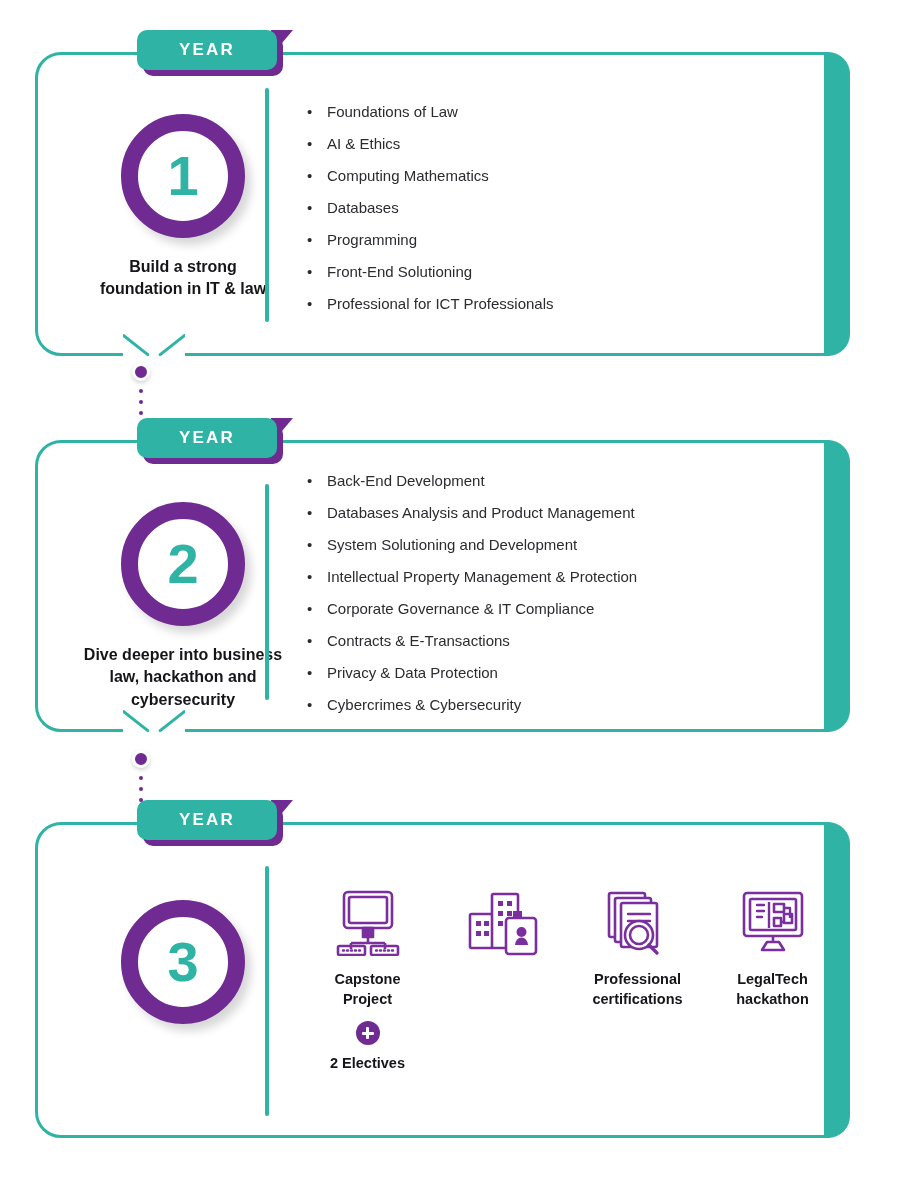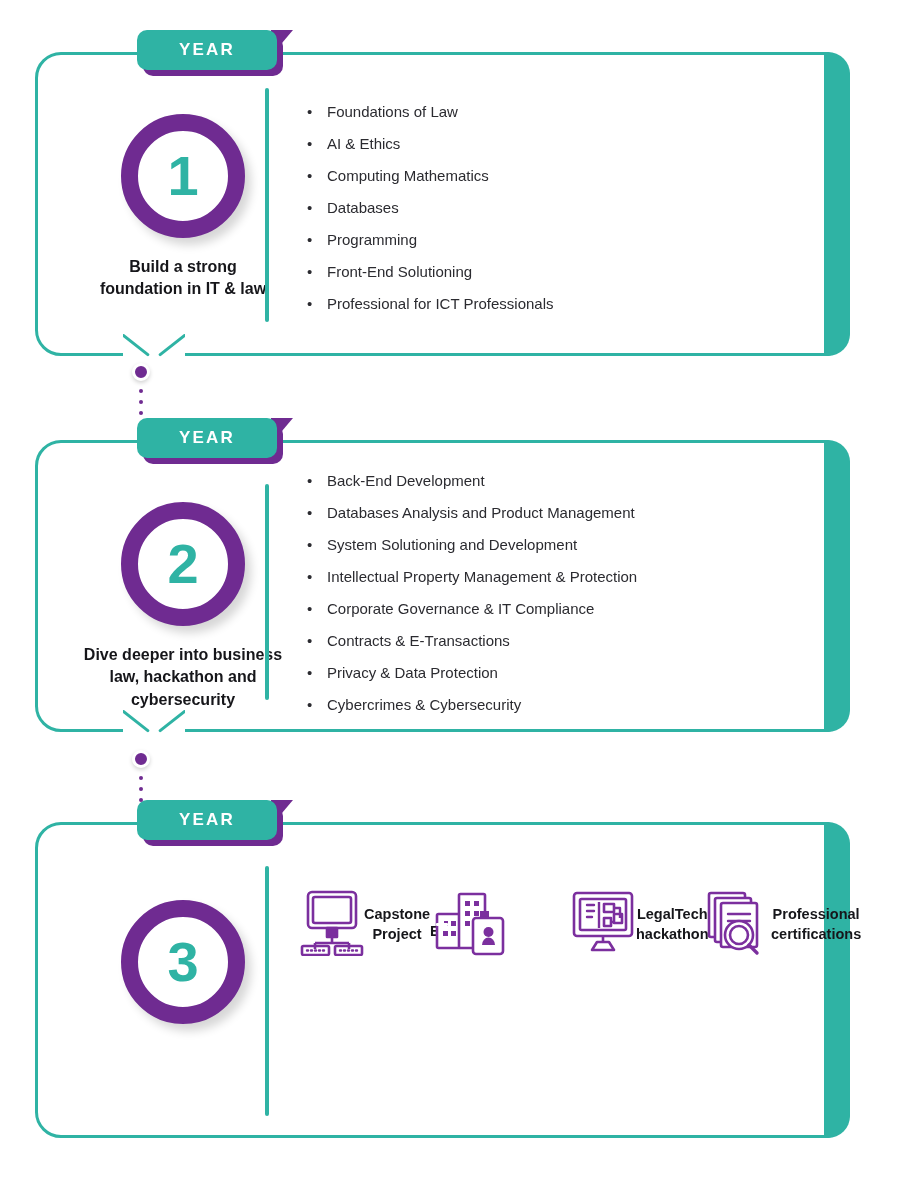--- a/index.html
+++ b/index.html
@@ -121,21 +121,21 @@
   }
   .course-list li .bullet {
     position: absolute; left: 4px; top: 0; color: #2b2b30; font-size: 15px;
   }
 
   
   .highlights {
     position: absolute; display: flex; align-items: flex-start;
   }
   .hl {
-    width: 135px; display: flex; align-items: center;
+    width: 135px; display: flex; flex-direction: column; align-items: center;
     text-align: center;
   }
   .hl .icon { height: 76px; display: flex; align-items: flex-end; justify-content: center; }
   .hl .hl-label {
     margin-top: 14px; font-size: 14.5px; font-weight: bold; color: #16161a; line-height: 1.35;
   }
   .plus-badge {
     margin-top: 12px; width: 24px; height: 24px; border-radius: 50%;
     background: #6f2b91; position: relative;
   }
@@ -360,51 +360,51 @@
             <rect x="38" y="28" width="30" height="36" rx="3" fill="#fff"></rect>
             <path d="M47 55a6.5 7.5 0 0 1 13 0z" fill="#7b2f9e" stroke="none"></path>
             <circle cx="53.5" cy="42" r="5" fill="#7b2f9e" stroke="none"></circle>
           </svg>
         </div>
       </div>
 
       <div class="hl">
         <div class="icon">
           <svg width="66" height="66" viewBox="0 0 66 66" fill="none" stroke="#7b2f9e" stroke-width="2.6" stroke-linejoin="round">
+            <rect x="4" y="3" width="36" height="44" rx="2" fill="#fff"></rect>
+            <rect x="10" y="8" width="36" height="44" rx="2" fill="#fff"></rect>
+            <rect x="16" y="13" width="36" height="44" rx="2" fill="#fff"></rect>
+            <path d="M23 24h22M23 31h22" stroke-width="2.4" stroke-linecap="round"></path>
+            <circle cx="34" cy="45" r="14" fill="#fff"></circle>
+            <circle cx="34" cy="45" r="9"></circle>
+            <path d="M44 55l8 8" stroke-width="3.4" stroke-linecap="round"></path>
+          </svg>
+        </div>
+        <div class="hl-label">
+          <div>Professional</div>
+          <div>certifications</div>
+        </div>
+      </div>
+
+      <div class="hl">
+        <div class="icon">
+          <svg width="66" height="66" viewBox="0 0 66 66" fill="none" stroke="#7b2f9e" stroke-width="2.6" stroke-linejoin="round">
             <rect x="4" y="3" width="58" height="43" rx="3"></rect>
             <rect x="10" y="9" width="46" height="31" rx="1.5"></rect>
             <path d="M17 15h7M17 21h7M17 27h5" stroke-width="2.4" stroke-linecap="round"></path>
             <path d="M29 12v26" stroke-width="2.4"></path>
             <rect x="34" y="14" width="10" height="8"></rect>
             <rect x="44" y="24" width="8" height="9"></rect>
             <rect x="34" y="28" width="7" height="8"></rect>
             <path d="M44 18h6v10M41 32h3" stroke-width="2.4"></path>
             <path d="M33 46v6M22 60h22l-5-8H27z"></path>
           </svg>
         </div>
         <div class="hl-label">
           <div>LegalTech</div>
           <div>hackathon</div>
         </div>
       </div>
 
-      <div class="hl">
-        <div class="icon">
-          <svg width="66" height="66" viewBox="0 0 66 66" fill="none" stroke="#7b2f9e" stroke-width="2.6" stroke-linejoin="round">
-            <rect x="4" y="3" width="36" height="44" rx="2" fill="#fff"></rect>
-            <rect x="10" y="8" width="36" height="44" rx="2" fill="#fff"></rect>
-            <rect x="16" y="13" width="36" height="44" rx="2" fill="#fff"></rect>
-            <path d="M23 24h22M23 31h22" stroke-width="2.4" stroke-linecap="round"></path>
-            <circle cx="34" cy="45" r="14" fill="#fff"></circle>
-            <circle cx="34" cy="45" r="9"></circle>
-            <path d="M44 55l8 8" stroke-width="3.4" stroke-linecap="round"></path>
-          </svg>
-        </div>
-        <div class="hl-label">
-          <div>Professional</div>
-          <div>certifications</div>
-        </div>
-      </div>
-
     </div>
   </div>
 
 </div>
 
 </body></html>

